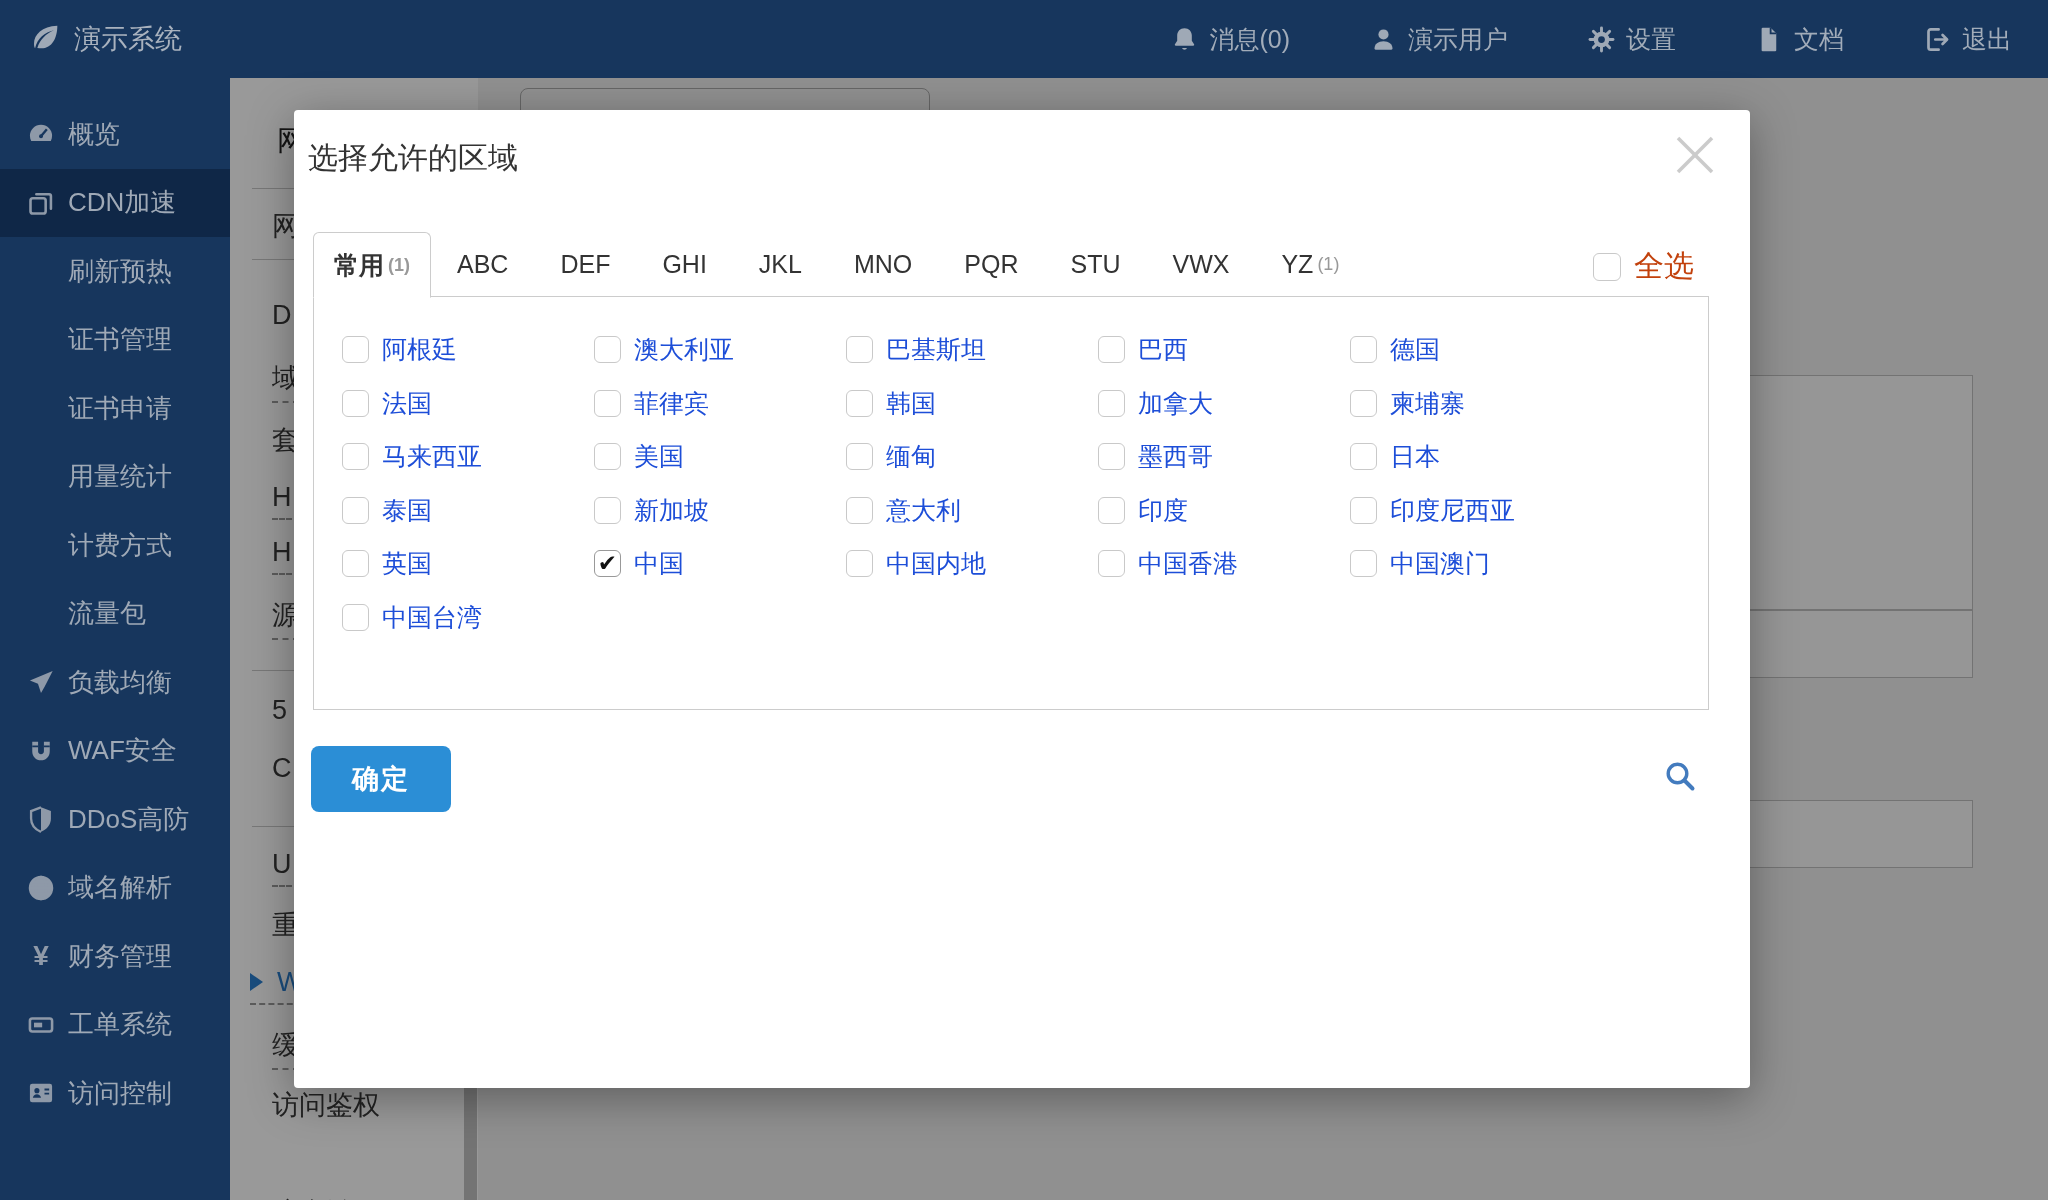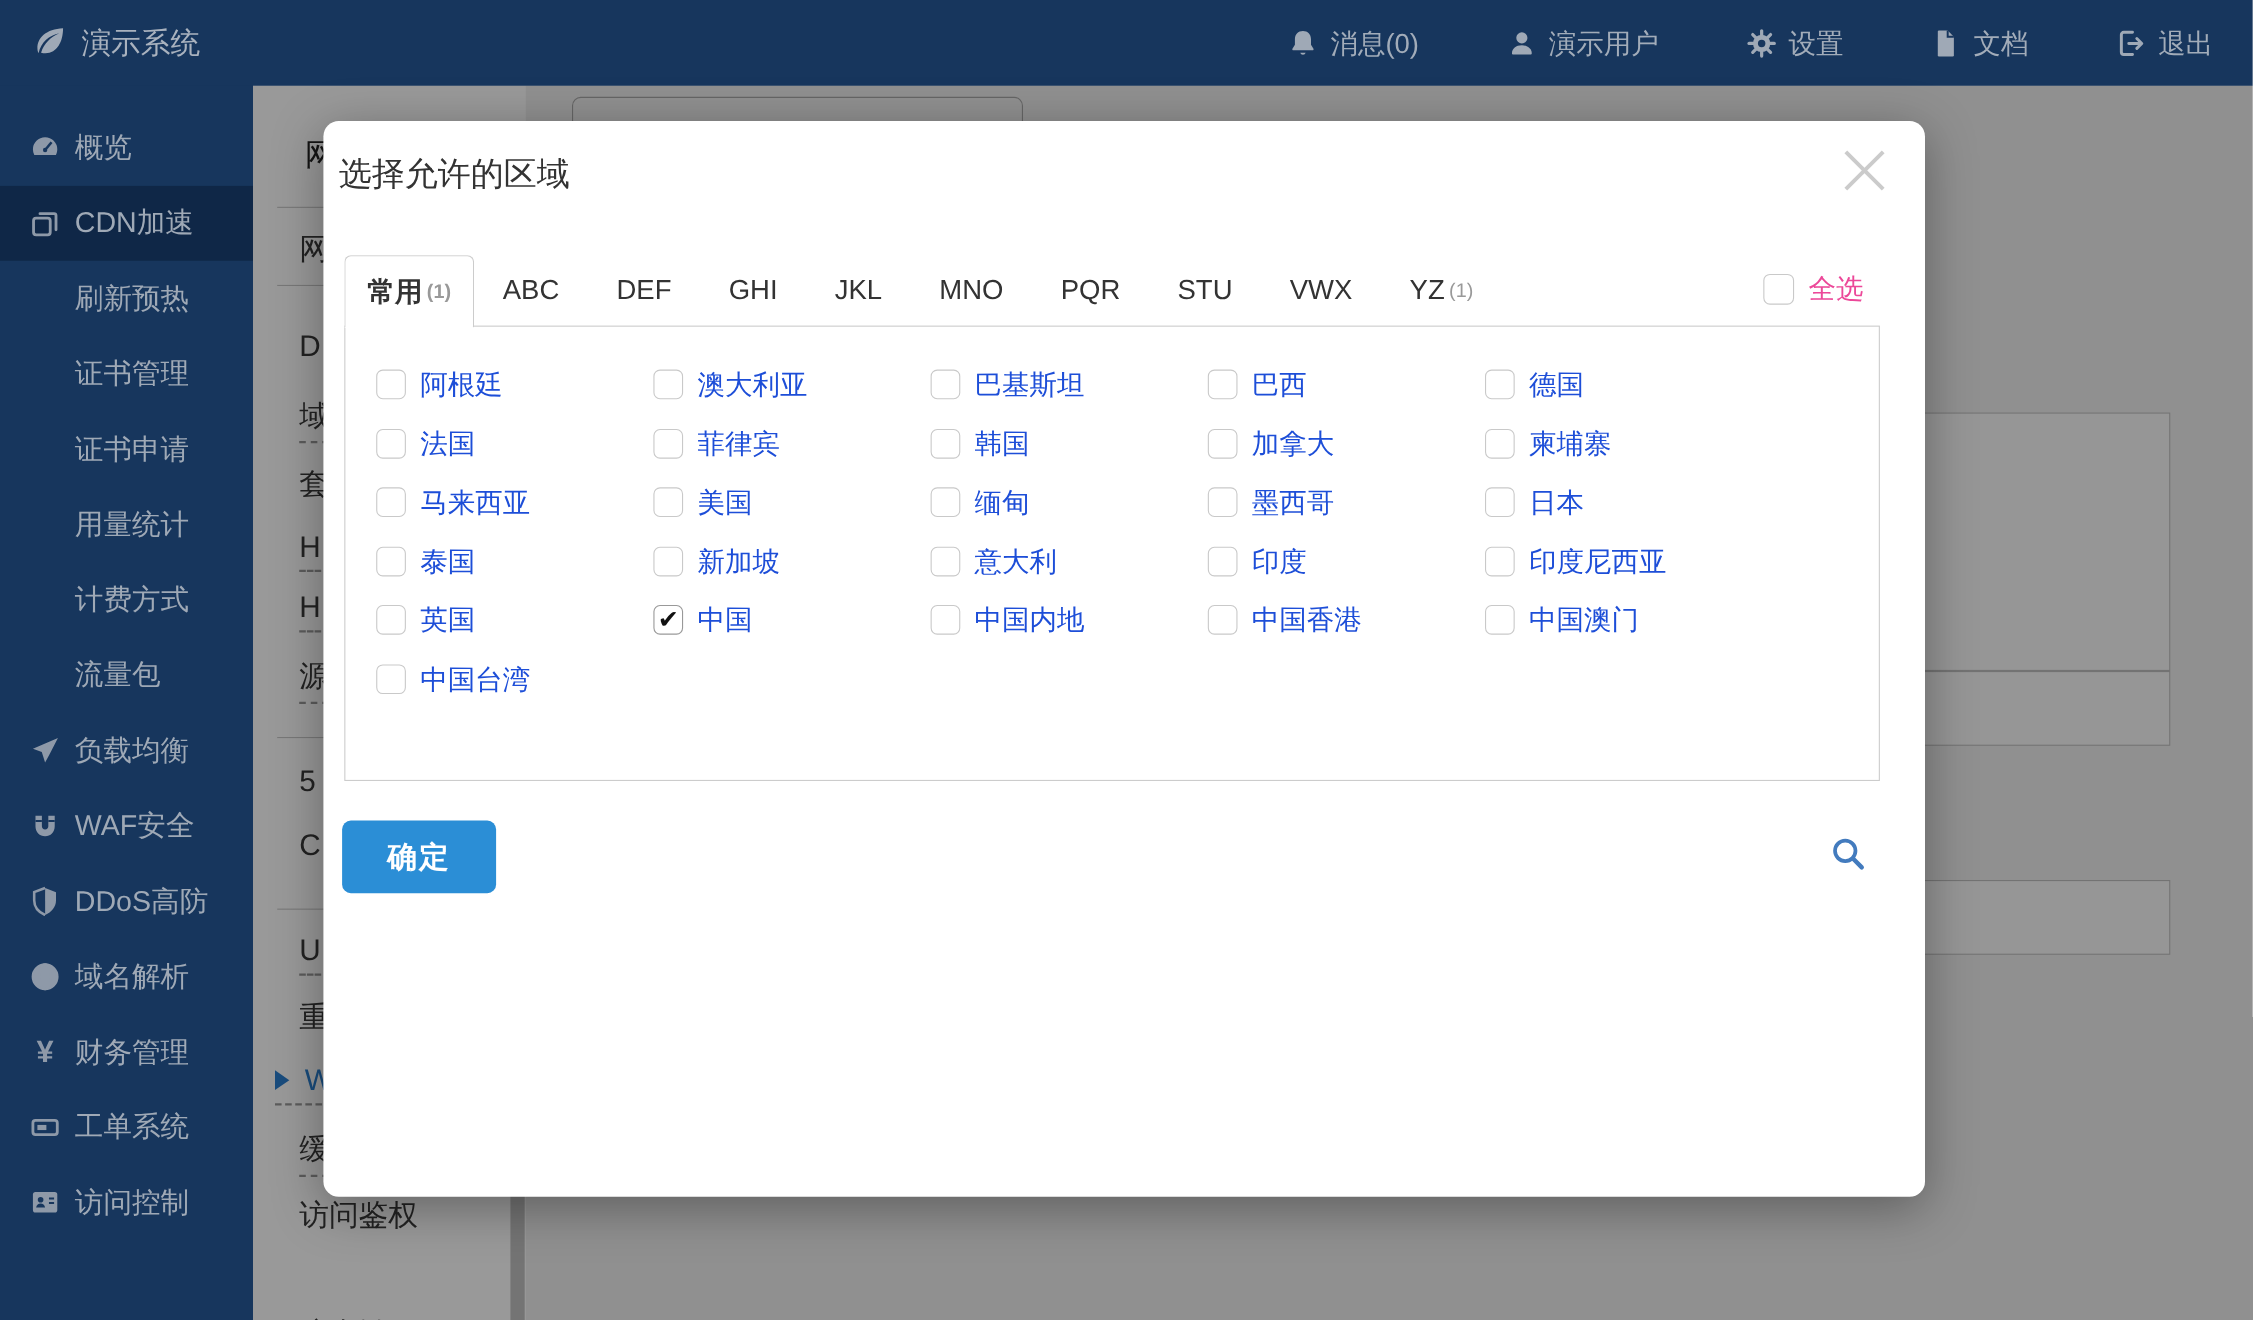--- a/index.html
+++ b/index.html
@@ -37,34 +37,34 @@
   .bg-rule.short { right:auto; width:210px; }
   .bg-scrollbar { position:absolute; left:234px; width:13px; top:912px; bottom:0; background:#c2c2c2; }
   .bg-topbox { position:absolute; left:290px; top:10px; width:410px; height:58px; border:1px solid #aaaaaa; border-radius:8px; }
   .bg-box { position:absolute; left:1470px; width:273px; background:#fafafa; border:1px solid #c0c0c0; }
 
   
   .overlay { position:absolute; left:230px; top:78px; right:0; bottom:0; background:rgba(0,0,0,0.40); z-index:40; }
 
   
   .modal { position:absolute; left:294px; top:110px; width:1456px; height:978px; background:#ffffff;
-           border-radius:14px; z-index:50; box-shadow:0 10px 45px rgba(0,0,0,0.35); }
+           border-radius:4px; z-index:50; box-shadow:0 10px 45px rgba(0,0,0,0.35); }
   .modal-title { position:absolute; left:14px; top:28px; font-size:30px; color:#333; }
   .modal-close { position:absolute; top:20px; right:30px; width:50px; height:50px; cursor:pointer; }
   .modal-close svg { width:50px; height:50px; stroke:#cbcbcb; stroke-width:3.5; }
 
   .tabs { position:absolute; left:19px; top:122px; height:65px; display:flex; align-items:stretch; z-index:2; }
   .tab { display:flex; align-items:center; padding:0 26px; font-size:25px; color:#333; cursor:pointer; white-space:nowrap; }
   .tab .cnt { font-size:18px; color:#999; margin-left:4px; }
   .tab.active { border:1px solid #ccc; border-bottom:1px solid #fff; border-radius:6px 6px 0 0; background:#fff;
                 font-weight:bold; margin-bottom:-1px; padding:0 20px; }
 
   .select-all { position:absolute; right:56px; top:136px; display:flex; align-items:center; gap:13px; cursor:pointer; z-index:2; }
   .select-all .cb { width:28px; height:28px; }
-  .select-all .sa-lbl { font-size:25px; color:#ec4899; }
+  .select-all .sa-lbl { font-size:30px; color:#c2410c; }
 
   .panel { position:absolute; left:19px; top:186px; width:1396px; height:414px; border:1px solid #ccc; background:#fff; }
   .grid { display:grid; grid-template-columns:repeat(5,252px); grid-auto-rows:53.5px; padding:26px 0 0 28px; }
   .region { display:flex; align-items:center; gap:13px; cursor:pointer; }
   .cb { width:27px; height:27px; border:1.5px solid #c9c9c9; border-radius:6px; background:#fff; flex-shrink:0;
         display:flex; align-items:center; justify-content:center; }
   .cb .tick { display:none; font-size:23px; font-weight:bold; color:#111; line-height:1; }
   .region.checked .cb { border-color:#999; }
   .region.checked .tick { display:block; }
   .region .rlbl { font-size:25px; color:#1d4ed8; white-space:nowrap; }

